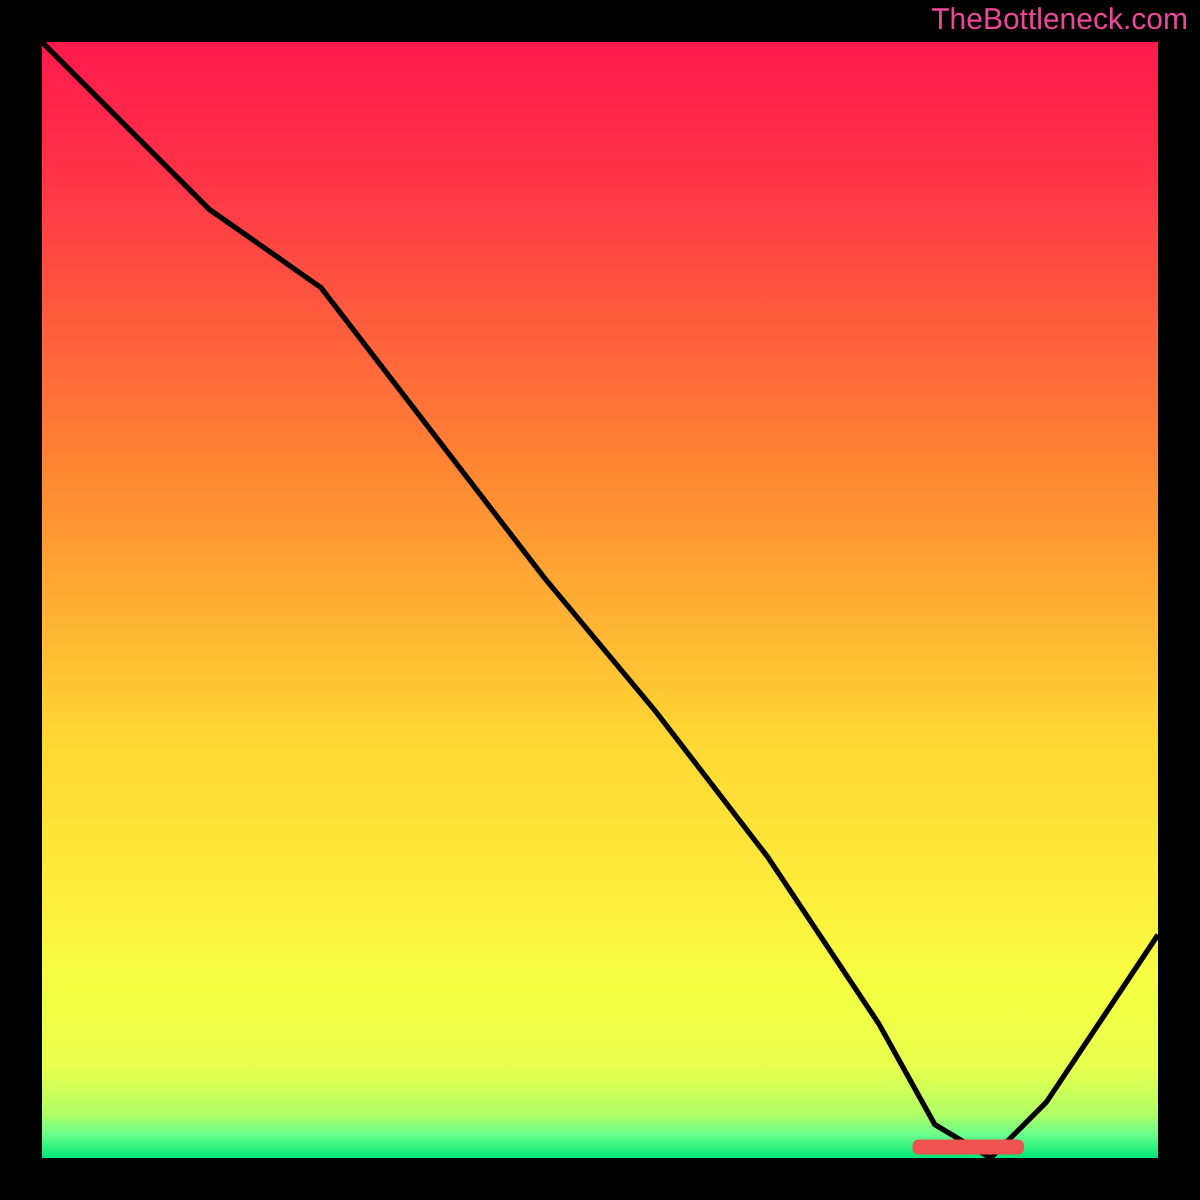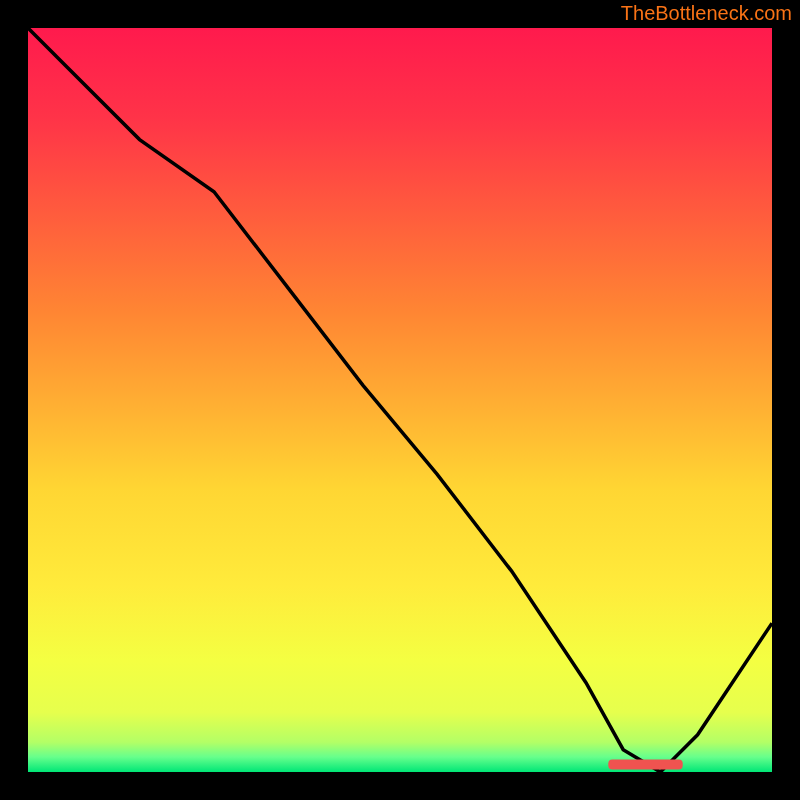--- a/index.html
+++ b/index.html
@@ -11,21 +11,21 @@
       width: 800px;
       height: 800px;
       background: #000;
       position: relative;
       font-family: Arial, sans-serif;
     }
     .watermark {
       position: absolute;
       top: 2px;
       right: 8px;
-      color: #f97316;
+      color: #ec4899;
       font-size: 20px;
       font-weight: normal;
       z-index: 10;
       margin-left: 20px;
     }
     .chart-container {
       position: absolute;
       top: 28px;
       left: 28px;
       width: 744px;

